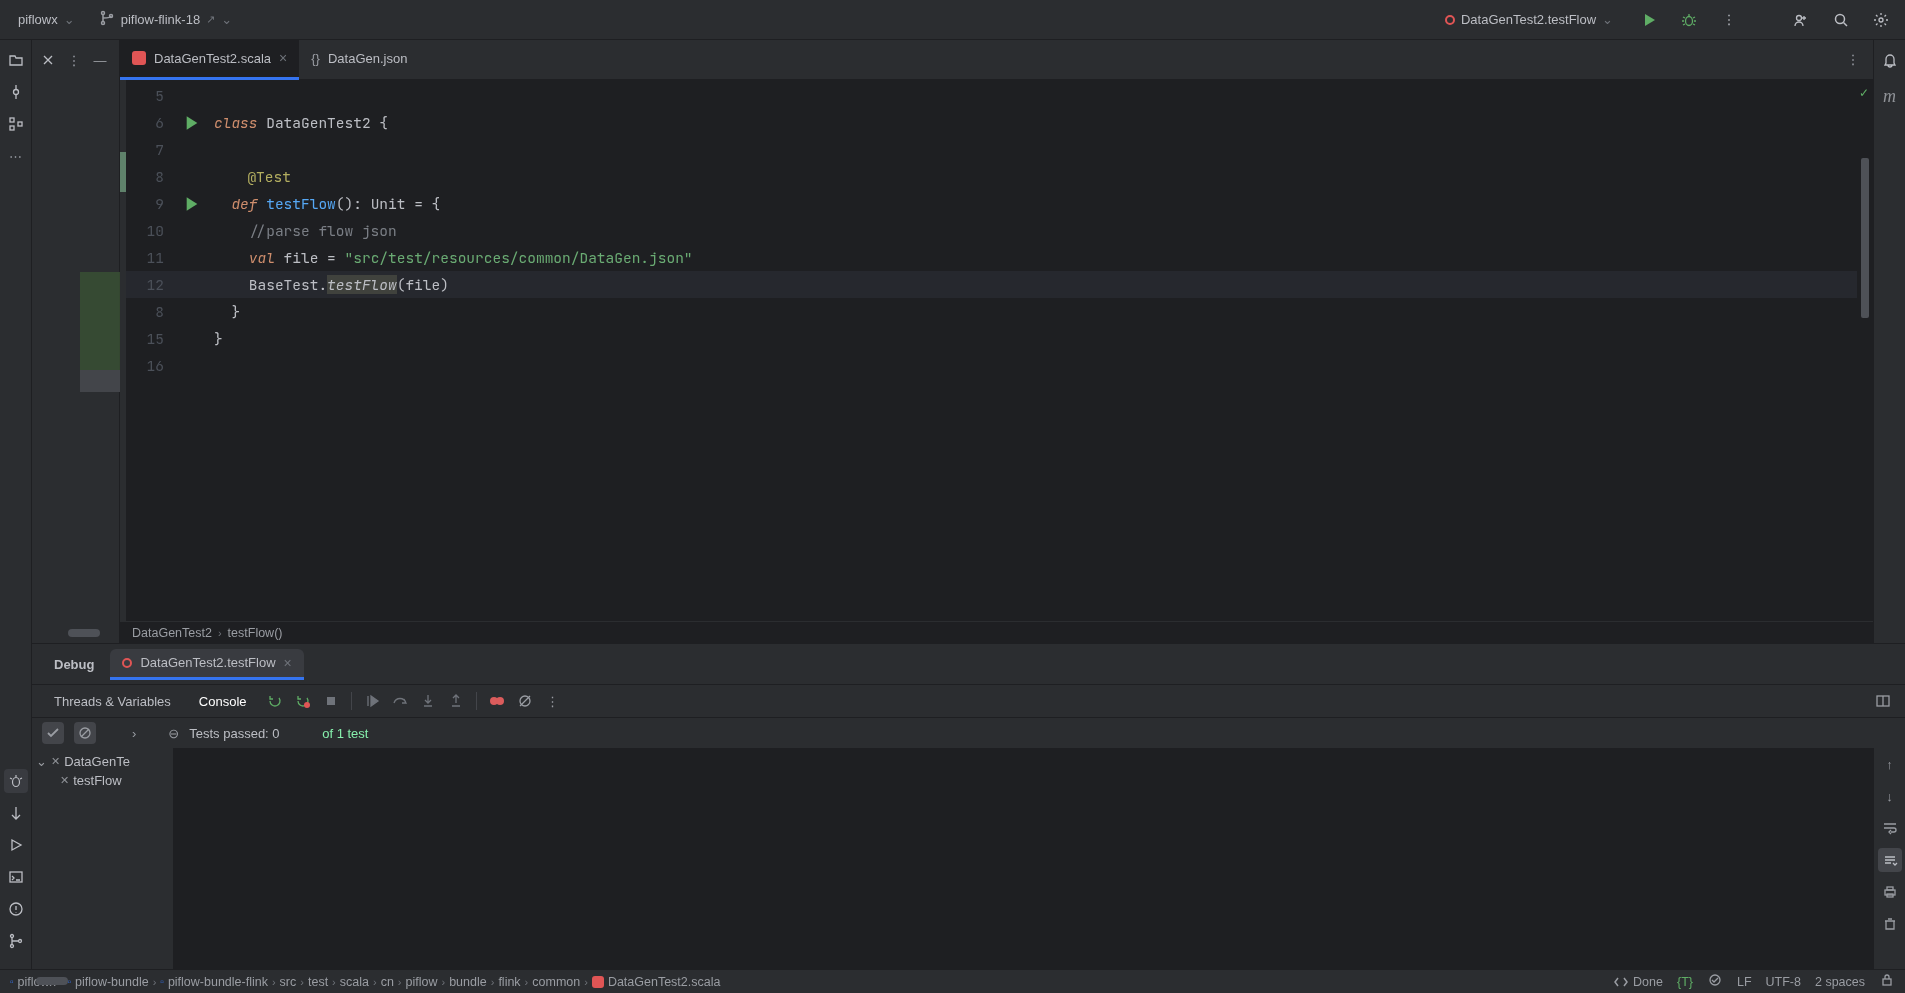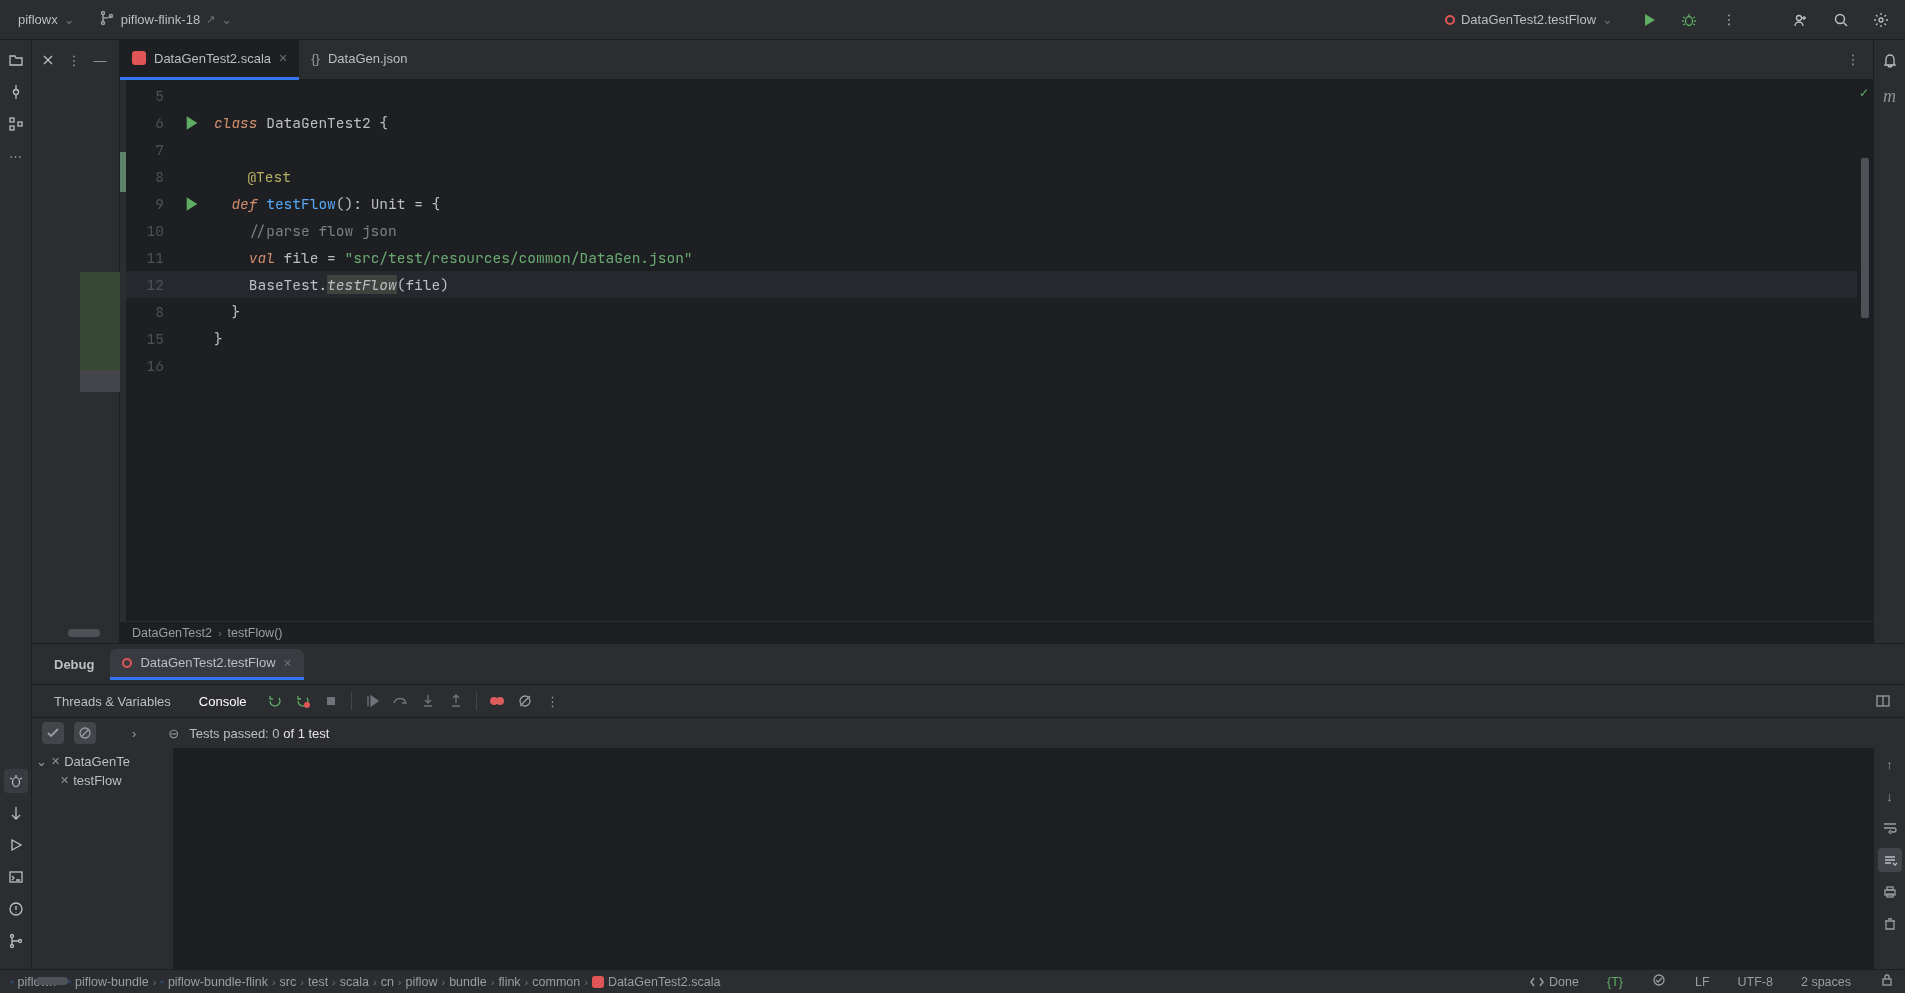--- a/index.html
+++ b/index.html
@@ -114,21 +114,21 @@
 
 .test-body { flex:1; display:flex; }
 .test-tree { width: 142px; background:#2b2d30; border-right:1px solid #1e1f22; padding: 4px 0; font-size: 13px; }
 .tree-row { display:flex; align-items:center; gap:4px; padding: 2px 4px; color:#bcbec4; white-space:nowrap; overflow:hidden; }
 .gray-x { color: #8f9297; font-size: 11px; }
 .test-output { flex:1; background:#1e1f22; }
 .test-right-tools { width: 32px; background:#2b2d30; border-left:1px solid #1e1f22; display:flex; flex-direction:column; align-items:center; gap:8px; padding-top:4px; }
 
 .statusbar { height: 24px; background: #2b2d30; border-top: 1px solid #1e1f22; display: flex; align-items: center; padding: 0 10px; font-size: 12.5px; color: #9a9da3; }
 .sb-crumb { display:flex; align-items:center; gap:4px; }
-.sb-right { margin-left:auto; display:flex; align-items:center; gap:28px; }
+.sb-right { margin-left:auto; display:flex; align-items:center; gap:14px; }
 .blue-sq { color:#3574f0; font-size:10px; }
 .chev { color:#6f737a; font-size:11px; }
 .scala-icon { width:14px;height:14px;background:#e05555;border-radius:3px;display:inline-block; }
 .json-icon { color:#9a9da3; }
 svg { width: 16px; height: 16px; }
 </style>
 </head>
 <body>
 
 <div class="titlebar">
@@ -465,21 +465,21 @@
             <svg viewBox="0 0 16 16" fill="none" stroke="#9a9da3" stroke-width="1.3">
               <circle cx="8" cy="8" r="5"></circle>
               <path d="M4 12L12 4"></path>
             </svg>
           </div>
         <div style="width:16px"></div>
         <span style="color:#9a9da3;">›</span>
         <div style="width:12px"></div>
         <span style="color:#9a9da3;">⊖</span>
         <span>
-          <span>Tests passed: </span><span>0</span><span style="color:#e5e5e5;"> of 1 test</span>
+          <span>Tests passed: </span><span>0</span><span style="color:#86efac;padding-left:39px;"> of 1 test</span>
         </span>
       </div>
 
       <div class="test-body">
         <div class="test-tree">
           <div class="tree-row">
             <span style="color:#9a9da3;">⌄</span>
             <span class="gray-x">✕</span>
             <span>DataGenTe</span>
           </div>

